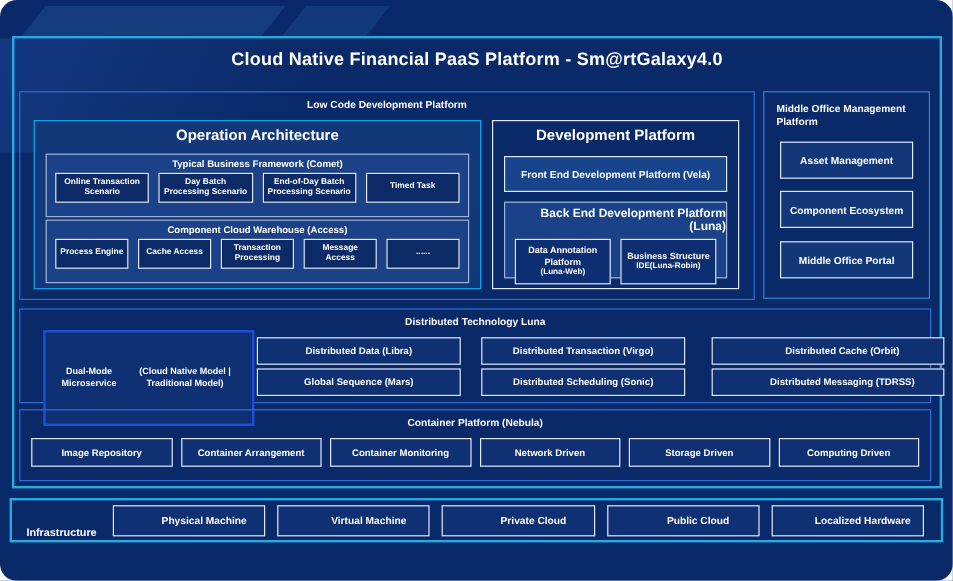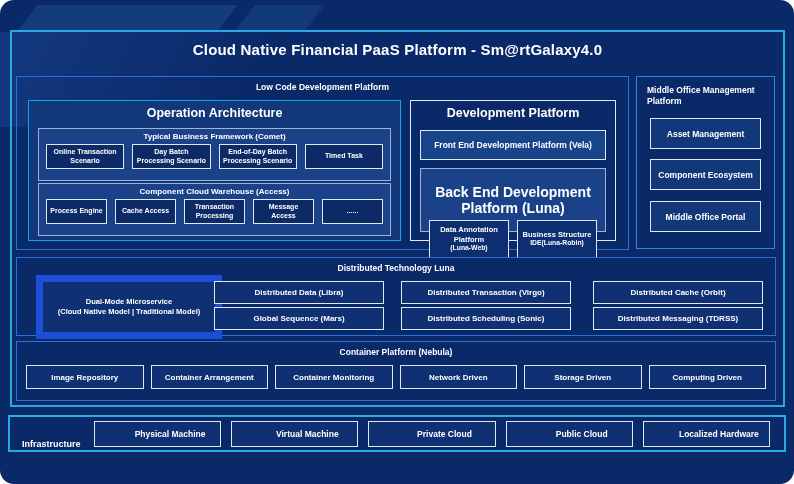--- a/index.html
+++ b/index.html
@@ -37,46 +37,46 @@
     display:flex;align-items:center;justify-content:center;text-align:center;
     font-size:7px;line-height:1.2;padding:1px 2px;}
   
   .dev-platform{position:absolute;left:393px;top:23px;width:204px;height:139px;
     border:1px solid #dfe8f5;}
   .front-end{position:absolute;left:9px;right:9px;top:29px;height:28px;
     background:#18448c;border:1px solid #dfe8f5;
     display:flex;align-items:center;justify-content:center;font-size:8.5px;}
   .back-end{position:absolute;left:9px;right:9px;top:67px;height:62px;
     background:#1b4288;border:1px solid #9db4da;}
-  .be-label{text-align:center;font-size:14px;margin-top:15px;}
+  .be-label{text-align:right;font-size:10px;margin-top:4px;}
   .be-row{display:flex;gap:8px;padding:4px 8px 0;}
   .be-box{flex:1;height:36px;background:#0d2f72;border:1px solid #dfe8f5;
     display:flex;flex-direction:column;align-items:center;justify-content:center;
     text-align:center;font-size:7.5px;line-height:1.3;}
   .be-sub{font-size:6.8px;}
   
   .middle-office{position:absolute;left:624px;top:44px;width:137px;height:171px;
     border:1px solid #2f86d6;}
   .mo-label{font-size:8.5px;margin:8px 10px 0;line-height:1.35;}
   .mo-box{position:absolute;left:13px;right:13px;height:29px;background:#123879;
     border:1px solid #dfe8f5;display:flex;align-items:center;justify-content:center;
     font-size:8.5px;text-align:center;}
   .mo-box.b0{top:41px;} .mo-box.b1{top:82px;} .mo-box.b2{top:124px;}
   
   .distributed{position:absolute;left:4px;top:225px;width:758px;height:77px;
     border:1px solid #2f6ed2;}
   .band-label{text-align:center;font-size:8.5px;margin-top:5px;}
   .dual-mode{position:absolute;left:19px;top:17px;width:160px;height:50px;
-    background:#0f3174;border:7px solid #1d4ed8;
-    display:flex;flex-direction:column;align-items:center;justify-content:center;
-    text-align:center;font-size:7.5px;line-height:1.35;padding:0 6px;}
+    background:#0f3174;border:2px solid #1d4ed8;
+    display:flex;flex-direction:row;align-items:center;justify-content:center;
+    text-align:center;font-size:7.5px;line-height:1.35;padding:13px 6px;}
   .dist-box{position:absolute;width:168px;height:21px;background:#0f3174;
     border:1px solid #dfe8f5;display:flex;align-items:center;justify-content:center;
     font-size:8px;}
-  .dist-box.c0{left:197px;} .dist-box.c1{left:384px;} .dist-box.c2{left:576px;}
+  .dist-box.c0{left:197px;} .dist-box.c1{left:384px;} .dist-box.c2{left:576px;padding-left:24px;}
   .dist-box.r0{top:23px;} .dist-box.r1{top:49px;}
   
   .container-band{position:absolute;left:4px;top:309px;width:758px;height:58px;
     border:1px solid #2f6ed2;}
   .cont-row{display:flex;gap:7px;padding:8px 9px 0;}
   .cont-box{flex:1;height:22px;background:#0f3174;border:1px solid #dfe8f5;
     display:flex;align-items:center;justify-content:center;font-size:8px;}
   
   .infra-band{position:absolute;left:8px;top:415px;width:774px;height:33px;
     border:2px solid #29a9e2;display:flex;align-items:center;z-index:1;background:#0a2968;}

